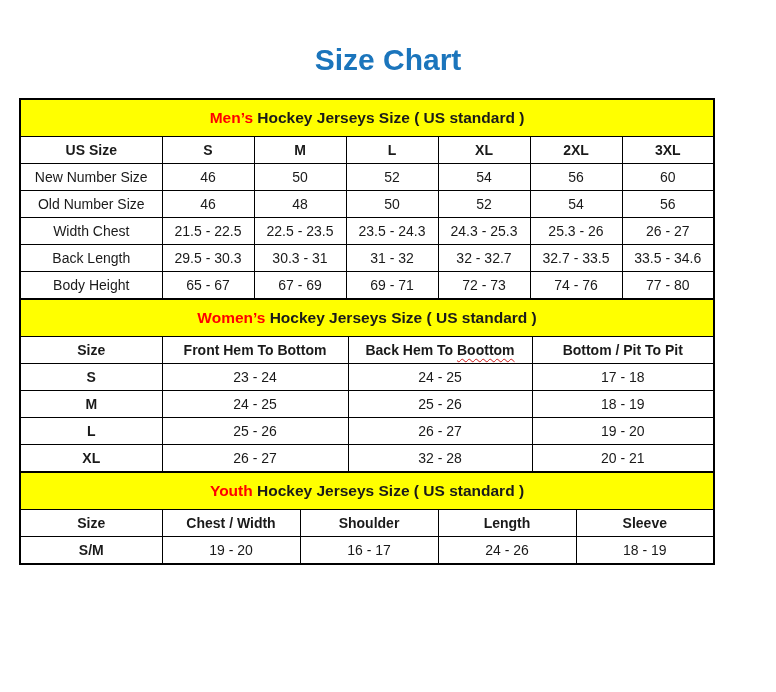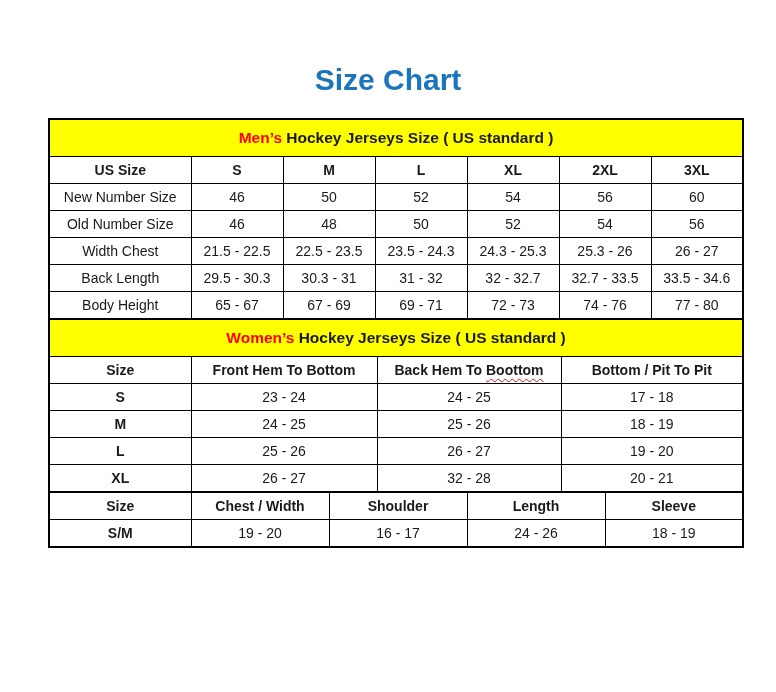--- a/index.html
+++ b/index.html
@@ -5,30 +5,30 @@
   html, body {
     margin: 0; padding: 0;
     width: 776px; height: 692px;
     background: #ffffff;
     font-family: "Liberation Sans", sans-serif;
     color: #1a1a1a;
     overflow: hidden;
   }
   .title {
     margin: 0;
-    padding-top: 64px;
+    padding-top: 44px;
     text-align: center;
     font-size: 30px;
     line-height: 32px;
     font-weight: bold;
     color: var(--title-color, #1b75bc);
     letter-spacing: 0px;
   }
   #tables-root {
-    margin: 22px 0 0 48px;
+    margin: 22px 0 0 19px;
     width: 720px;
   }
   table.size-table {
     border-collapse: collapse;
     table-layout: fixed;
     width: 694px;
     border: 2px solid #000;
   }
   table.size-table + table.size-table { margin-top: -2px; }
   .size-table td, .size-table th {
@@ -191,20 +191,23 @@
     <table class="size-table t-youth">
       <colgroup>
         <col class="c0">
         <col class="c1">
         <col class="c2">
         <col class="c3">
         <col class="c4">
       </colgroup>
       <tbody>
         <tr>
+          <td colspan="5" class="banner"><span class="banner-hl">Youth</span><span> Hockey Jerseys Size ( US standard )</span></td>
+        </tr>
+        <tr>
           <th>Size</th>
           <th>Chest / Width</th>
           <th>Shoulder</th>
           <th>Length</th>
           <th>Sleeve</th>
         </tr>
         <tr>
           <td class="row-label">S/M</td>
           <td>19 - 20</td>
           <td>16 - 17</td>

